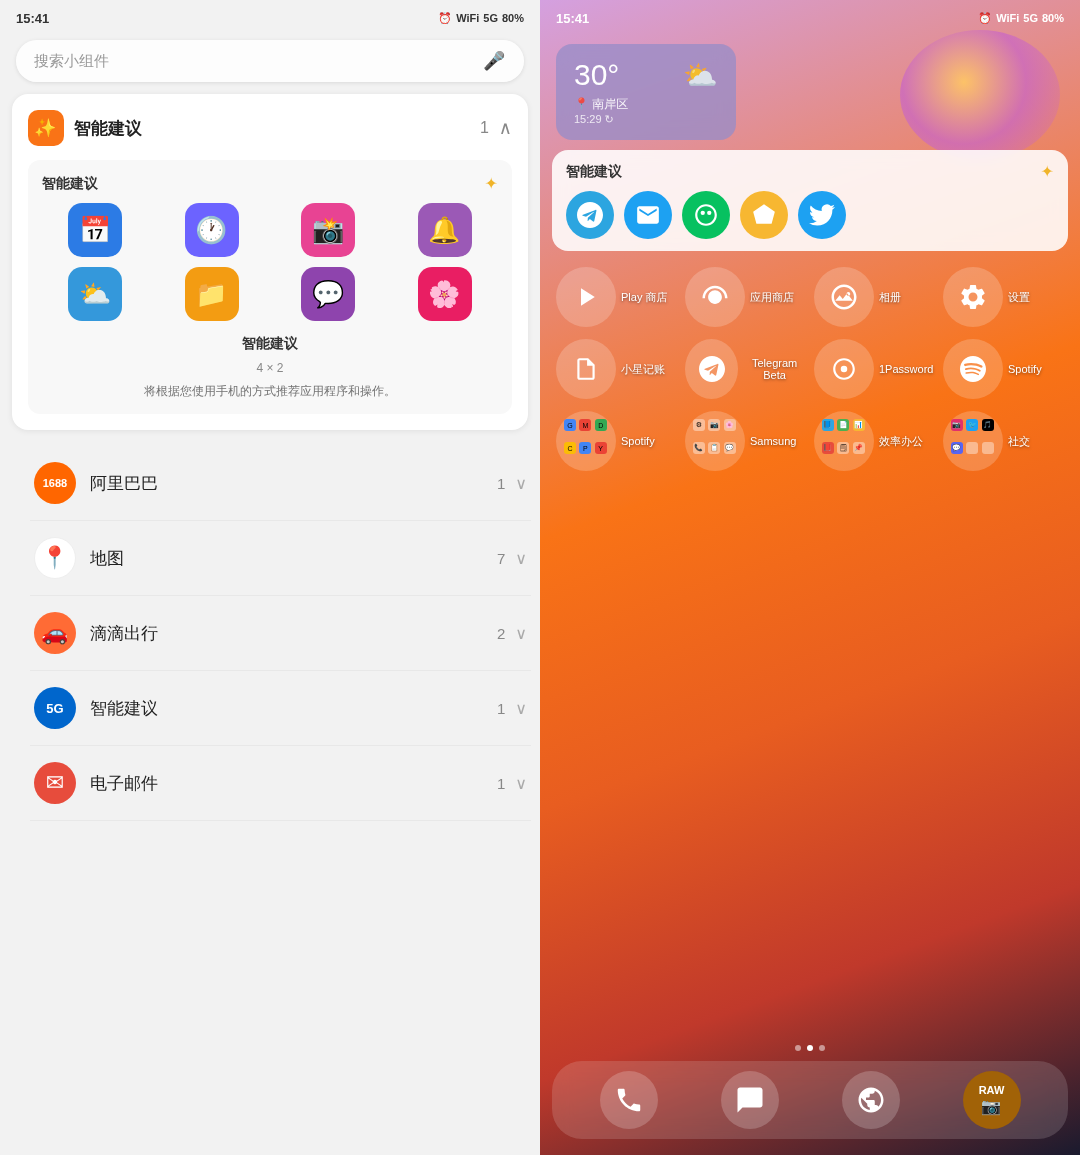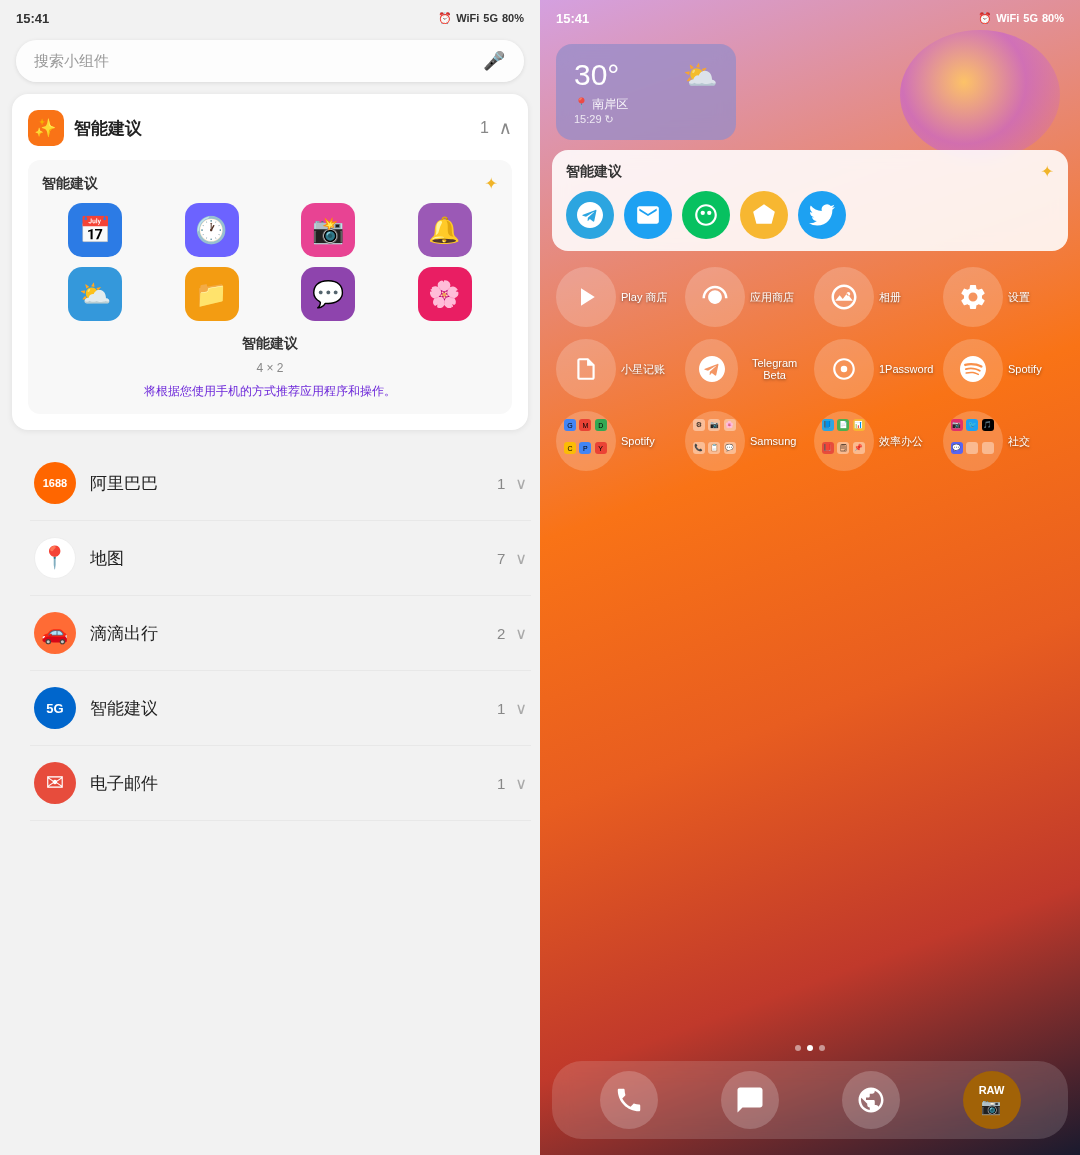--- a/index.html
+++ b/index.html
@@ -144,21 +144,21 @@
       font-weight: 600;
       color: #333;
     }
     .widget-desc-size {
       font-size: 12px;
       color: #888;
       margin: 8px 0;
     }
     .widget-desc-text {
       font-size: 12px;
-      color: #6d28d9;
+      color: #737373;
     }
 
     .category-list {
       flex: 1;
       overflow-y: auto;
       padding: 0 9px;
       margin-left: 21px;
     }
     .category-item {
       display: flex;

